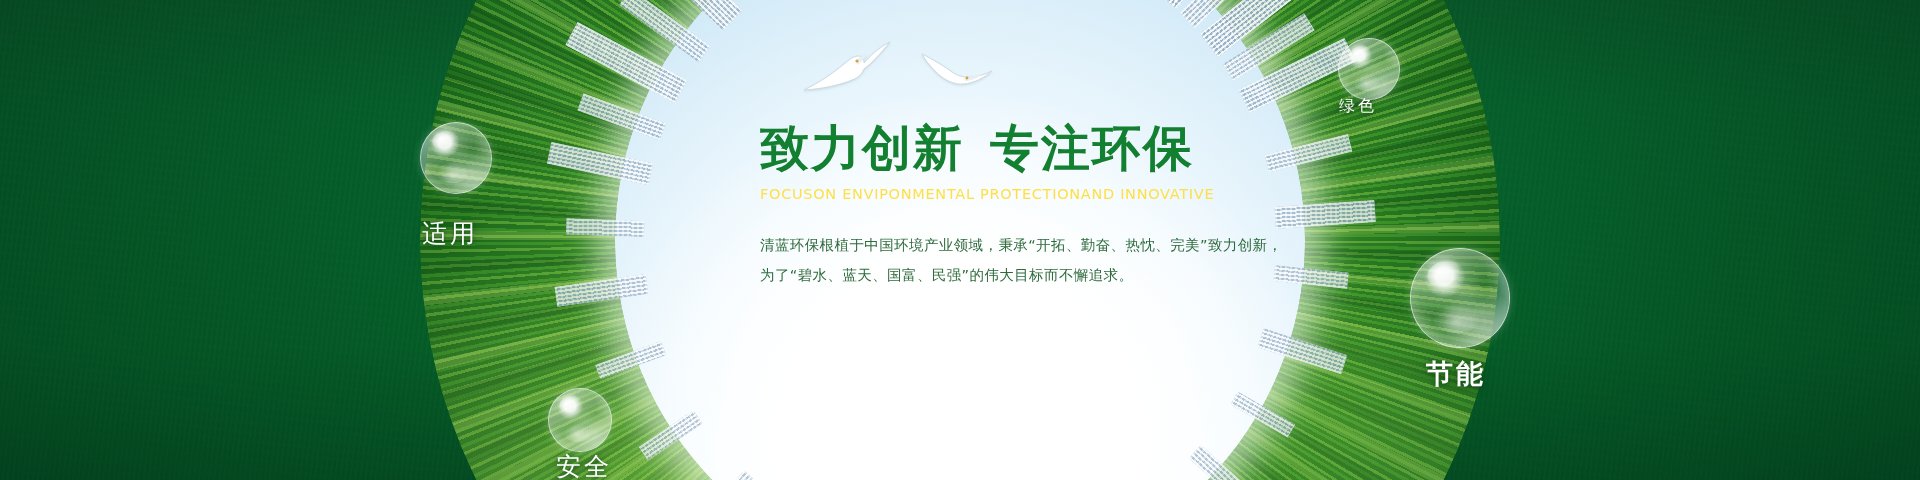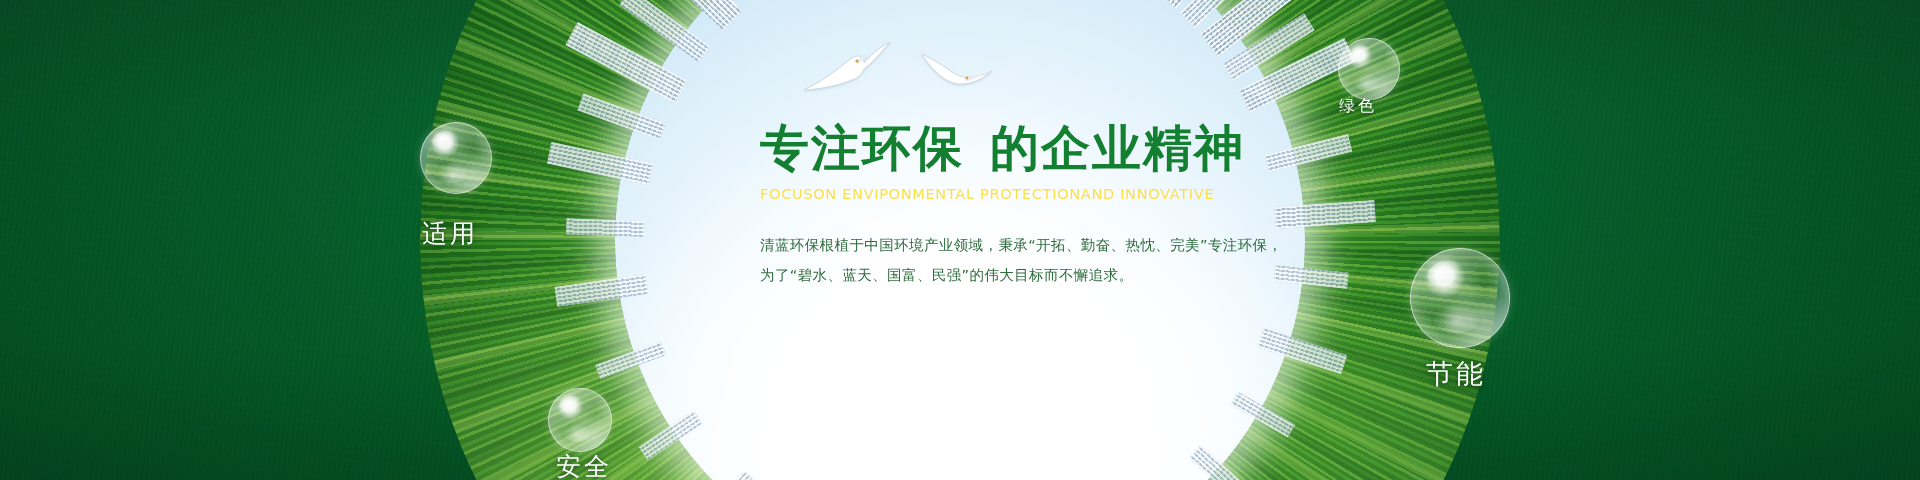--- a/index.html
+++ b/index.html
@@ -324,27 +324,27 @@
     <div class="feature-label" style="top:62px; left:64px;">安全</div>
   </div>
 
   <div class="feature" style="left:1306px; top:38px; width:160px; height:120px;">
     <div class="bubble" style="left:32px; top:0; width:62px; height:62px;"></div>
     <div class="feature-label" style="top:58px; left:52px; font-size:16px;">绿色</div>
   </div>
 
   <div class="feature" style="left:1398px; top:248px; width:180px; height:160px;">
     <div class="bubble" style="left:12px; top:0; width:100px; height:100px;"></div>
-    <div class="feature-label" style="top:108px; left:58px; font-size:27px;">节能</div>
+    <div class="feature-label" style="top:108px; left:58px; font-size:27px;font-weight:bold;">节能</div>
   </div>
 
   <div class="copy">
     <div class="headline">
-      <span>专注环保</span><span class="gap"></span><span>的企业精神</span>
+      <span>致力创新</span><span class="gap"></span><span>专注环保</span>
     </div>
     <div class="subhead">FOCUSON ENVIPONMENTAL PROTECTIONAND INNOVATIVE</div>
     <div class="body-copy">
-      <p>清蓝环保根植于中国环境产业领域，秉承“开拓、勤奋、热忱、完美”专注环保，</p>
+      <p>清蓝环保根植于中国环境产业领域，秉承“开拓、勤奋、热忱、完美”致力创新，</p>
       <p>为了“碧水、蓝天、国富、民强”的伟大目标而不懈追求。</p>
     </div>
   </div>
 
 </div>
 
 </body></html>

